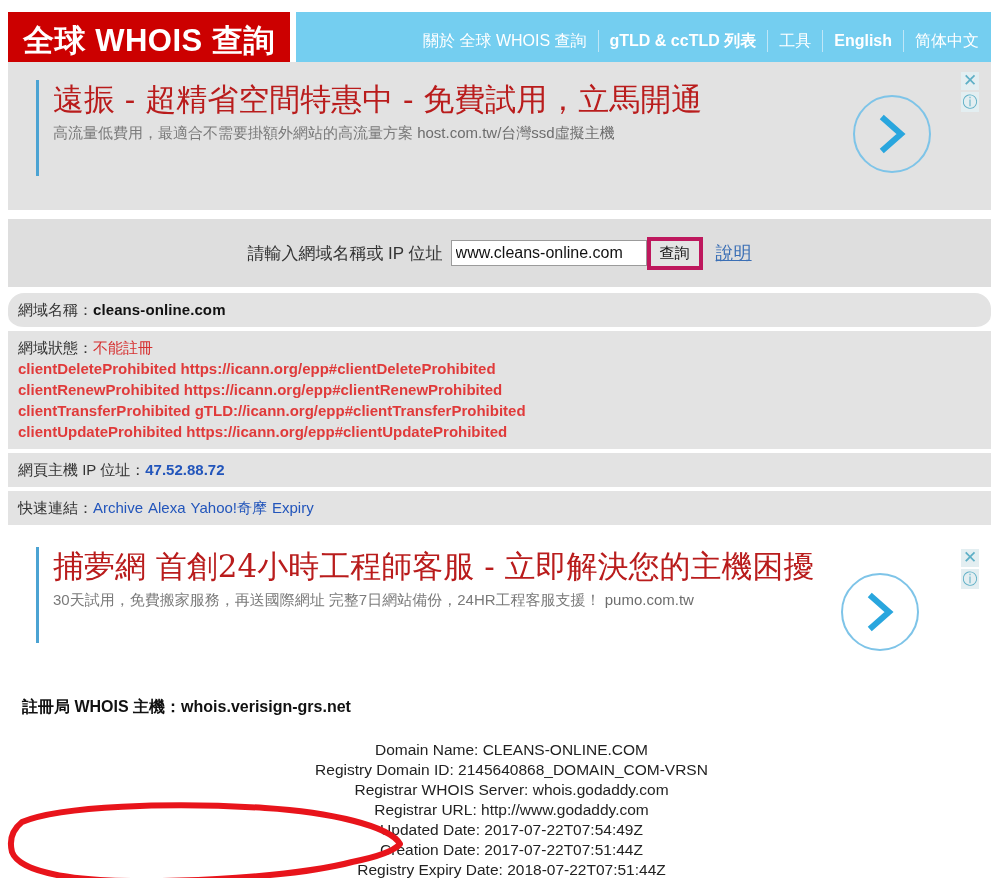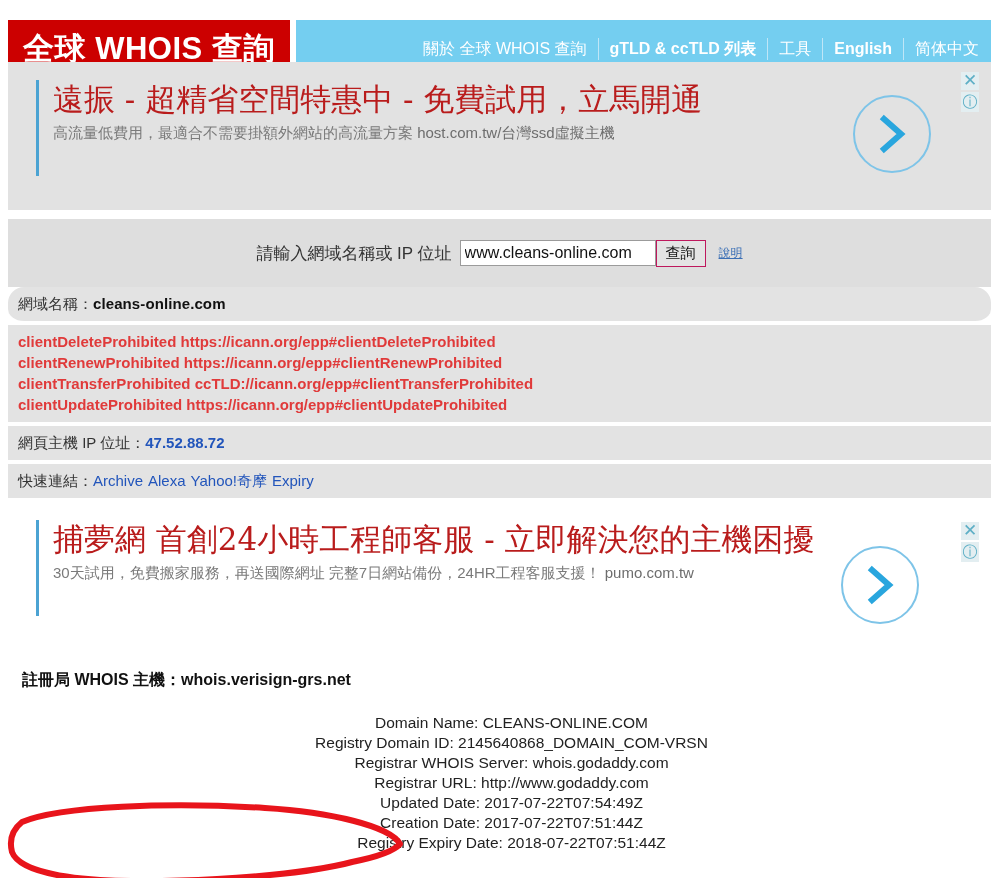--- a/index.html
+++ b/index.html
@@ -16,21 +16,21 @@
     font-size: 15px;
     color: #222;
     position: relative;
   }
 
   
   .header {
     display: flex;
     align-items: stretch;
     height: 62px;
-    padding: 20px 0 0 8px;
+    padding: 12px 0 0 8px;
     box-sizing: border-box;
     background: #ffffff;
   }
   .logo {
     width: 282px;
     background: #CC0000;
     color: #ffffff;
     font-weight: bold;
     font-size: 31px;
     letter-spacing: 0.5px;
@@ -160,44 +160,44 @@
     padding: 1px 4px;
     border: 1px solid #9b9b9b;
     background: #ffffff;
     box-sizing: border-box;
     color: #111;
   }
   .search-btn {
     font-size: 15px;
     font-family: "Liberation Sans", sans-serif;
     padding: 3px 9px;
-    border: 1px solid #be185d;
+    border: 4px solid #be185d;
     background: #E4E4E4;
     cursor: pointer;
     color: #111;
   }
   .search-help {
     margin-left: 13px;
     color: #3b6fb5;
-    font-size: 12px;
+    font-size: 18px;
     cursor: pointer;
     text-decoration: underline;
   }
 
   
   .results { margin: 0 10px 0 8px; }
   .row {
     background: #E3E3E3;
     padding: 6px 0 7px 10px;
     border-bottom: 4px solid #ffffff;
     font-size: 15px;
     color: #333;
     line-height: 21px;
   }
-  .row:first-child { margin-top: 0; border-radius: 16px; }
+  .row:first-child { margin-top: 6px; border-radius: 16px; }
   .mono-val { color: #111; font-weight: bold; letter-spacing: 0.1px; }
   .status-red { color: #D63030; }
   .epp-line {
     color: #E03A3A;
     font-weight: bold;
     font-size: 15px;
     line-height: 21px;
   }
   .ip-val { color: #2255bb; font-weight: bold; }
   .qlink { color: #2255bb; cursor: pointer; padding-right: 5px; }
@@ -269,23 +269,26 @@
   <span class="search-help">說明</span>
 </div>
 
 <div class="results">
 
   <div class="row">
     <span>網域名稱：</span><span class="mono-val">cleans-online.com</span>
   </div>
 
   <div class="row">
+    <div>
+      <span>網域狀態：</span><span class="status-red">不能註冊</span>
+    </div>
     <div class="epp-line">clientDeleteProhibited https://icann.org/epp#clientDeleteProhibited</div>
     <div class="epp-line">clientRenewProhibited https://icann.org/epp#clientRenewProhibited</div>
-    <div class="epp-line">clientTransferProhibited ccTLD://icann.org/epp#clientTransferProhibited</div>
+    <div class="epp-line">clientTransferProhibited gTLD://icann.org/epp#clientTransferProhibited</div>
     <div class="epp-line">clientUpdateProhibited https://icann.org/epp#clientUpdateProhibited</div>
   </div>
 
   <div class="row">
     <span>網頁主機 IP 位址：</span><span class="ip-val">47.52.88.72</span>
   </div>
 
   <div class="row">
     <span>快速連結：</span><span class="qlink">Archive</span><span class="qlink">Alexa</span><span class="qlink">Yahoo!奇摩</span><span class="qlink">Expiry</span>
   </div>

